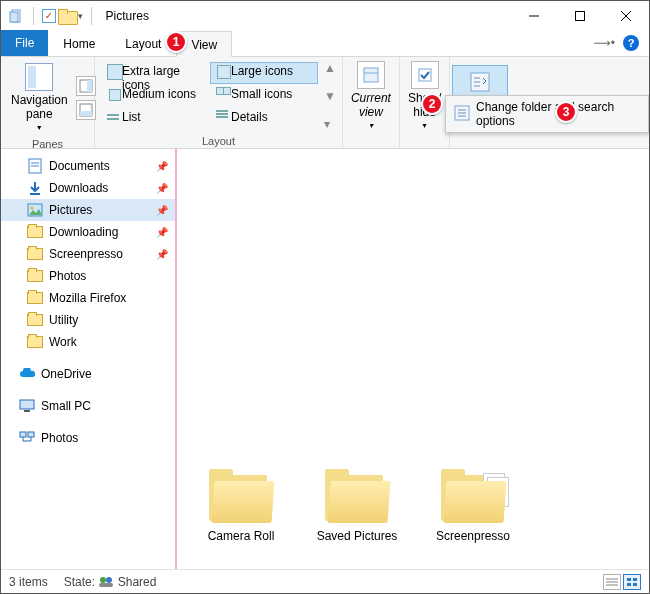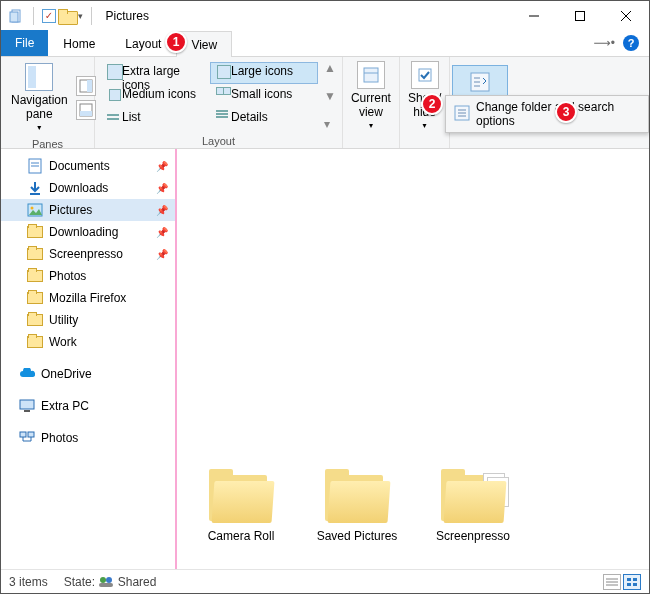--- a/index.html
+++ b/index.html
@@ -192,21 +192,21 @@
         <div style="display:flex;flex-direction:column;gap:14px;margin-left:2px;color:#888;font-size:8px;">
           <span>▲</span>
           <span>▼</span>
           <span>▾</span>
         </div>
       </div>
       <div class="rgroup-label">Layout</div>
     </div>
 
     <div class="rgroup">
-      <div class="rgroup-body" style="padding:2px;">
+      <div class="rgroup-body" style="padding:2px;font-style:italic;">
         <div class="ribbon-btn">
           <div class="ico">
               <svg width="18" height="18">
                 <rect x="2" y="2" width="14" height="14" fill="#e8f1fb" stroke="#7aa8d4"></rect>
                 <line x1="2" y1="7" x2="16" y2="7" stroke="#7aa8d4"></line>
               </svg>
             </div>
           <span style="white-space:pre;">Current
 view</span>
             <span class="caret">▾</span>
@@ -343,21 +343,21 @@
           </span>
           <span>OneDrive</span>
         </div>
       <div class="sb-item top">
           <span class="sb-ico">
             <svg width="16" height="14">
               <rect x="1" y="1" width="14" height="9" fill="#cde3f8" stroke="#2a6db2"></rect>
               <rect x="5" y="11" width="6" height="2" fill="#5a5a5a"></rect>
             </svg>
           </span>
-          <span>Extra PC</span>
+          <span>Small PC</span>
         </div>
       <div class="sb-item top">
           <span class="sb-ico">
             <svg width="16" height="14">
               <rect x="1" y="1" width="6" height="5" fill="#cde3f8" stroke="#2a6db2"></rect>
               <rect x="9" y="1" width="6" height="5" fill="#cde3f8" stroke="#2a6db2"></rect>
               <line x1="4" y1="6" x2="4" y2="10" stroke="#2a6db2"></line>
               <line x1="12" y1="6" x2="12" y2="10" stroke="#2a6db2"></line>
               <line x1="4" y1="10" x2="12" y2="10" stroke="#2a6db2"></line>
             </svg>

